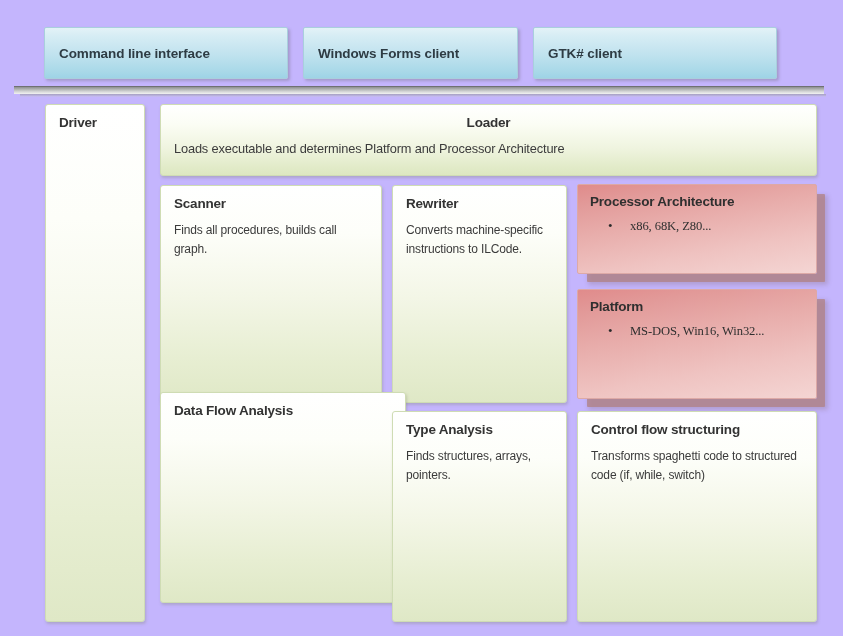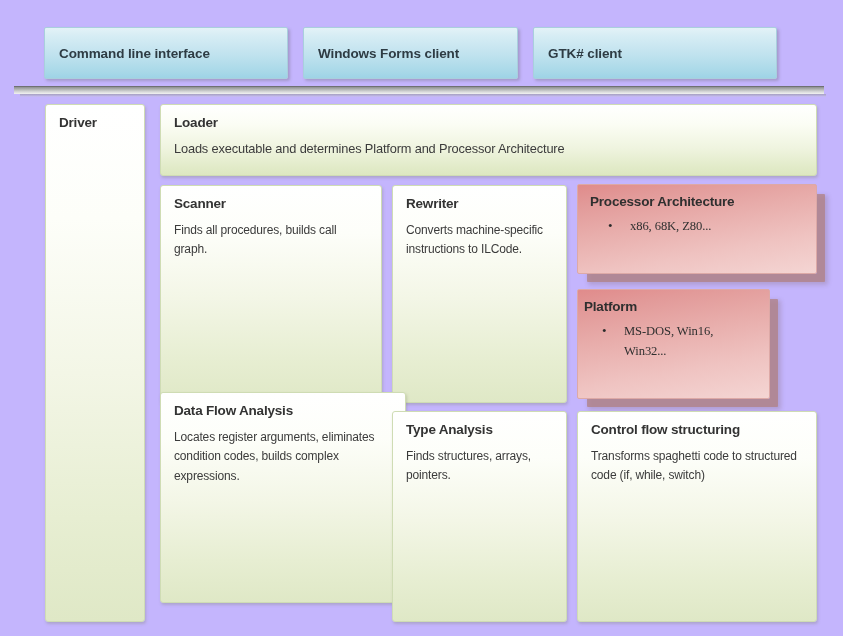--- a/index.html
+++ b/index.html
@@ -95,21 +95,21 @@
   .red-panel {
     position: absolute;
     box-sizing: border-box;
     border: 1px solid #dda9a6;
     border-radius: 2px;
     background: linear-gradient(170deg, #e08b8b 0%, #e29a99 16%, #e8adab 40%, #efc3c1 70%, #f4d5d3 100%);
     box-shadow: 9px 9px 0 -1px rgba(176,128,128,0.72), 11px 11px 4px rgba(120,90,90,0.25);
     padding: 10px 12px 10px 12px;
   }
   #panel-procarch { left: 577px; top: 184px; width: 240px; height: 90px; }
-  #panel-platform { left: 577px; top: 289px; width: 193px; height: 110px; padding-left: 6px; }
+  #panel-platform { left: 577px; top: 289px; width: 240px; height: 110px; }
 
   
   .panel-title {
     font-size: 13.5px;
     font-weight: 700;
     color: #333333;
     letter-spacing: -0.2px;
     margin: 0 0 9px 0;
     line-height: 1.1;
   }
@@ -117,21 +117,21 @@
     color: #2f2f2f;
     margin-bottom: 6px;
   }
   .panel-body {
     font-size: 12px;
     line-height: 1.62;
     color: #3b3b3b;
     letter-spacing: -0.15px;
     margin: 0;
   }
-  #panel-loader .panel-title { margin-bottom: 8px; }
+  #panel-loader .panel-title { margin-bottom: 8px; text-align: center; }
   #panel-loader .panel-body  { font-size: 12.8px; }
 
   .bullet-list {
     list-style: none;
     margin: 6px;
     padding: 0 0 0 34px;
     font-family: Liberation Serif, serif;
   }
   .bullet-list li {
     position: relative;
@@ -194,21 +194,20 @@
 
   <div class="red-panel" id="panel-platform">
     <p class="panel-title">Platform</p>
     <ul class="bullet-list">
       <li>MS-DOS, Win16, Win32...</li>
     </ul>
   </div>
 
   <div class="green-panel" id="panel-dataflow">
     <p class="panel-title">Data Flow Analysis</p>
-    <p class="panel-body">Locates register arguments, eliminates condition codes, builds complex expressions.</p>
   </div>
 
   <div class="green-panel" id="panel-typeanal">
     <p class="panel-title">Type Analysis</p>
     <p class="panel-body">Finds structures, arrays, pointers.</p>
   </div>
 
   <div class="green-panel" id="panel-ctrlflow">
     <p class="panel-title">Control flow structuring</p>
     <p class="panel-body">Transforms spaghetti code to structured code (if, while, switch)</p>

